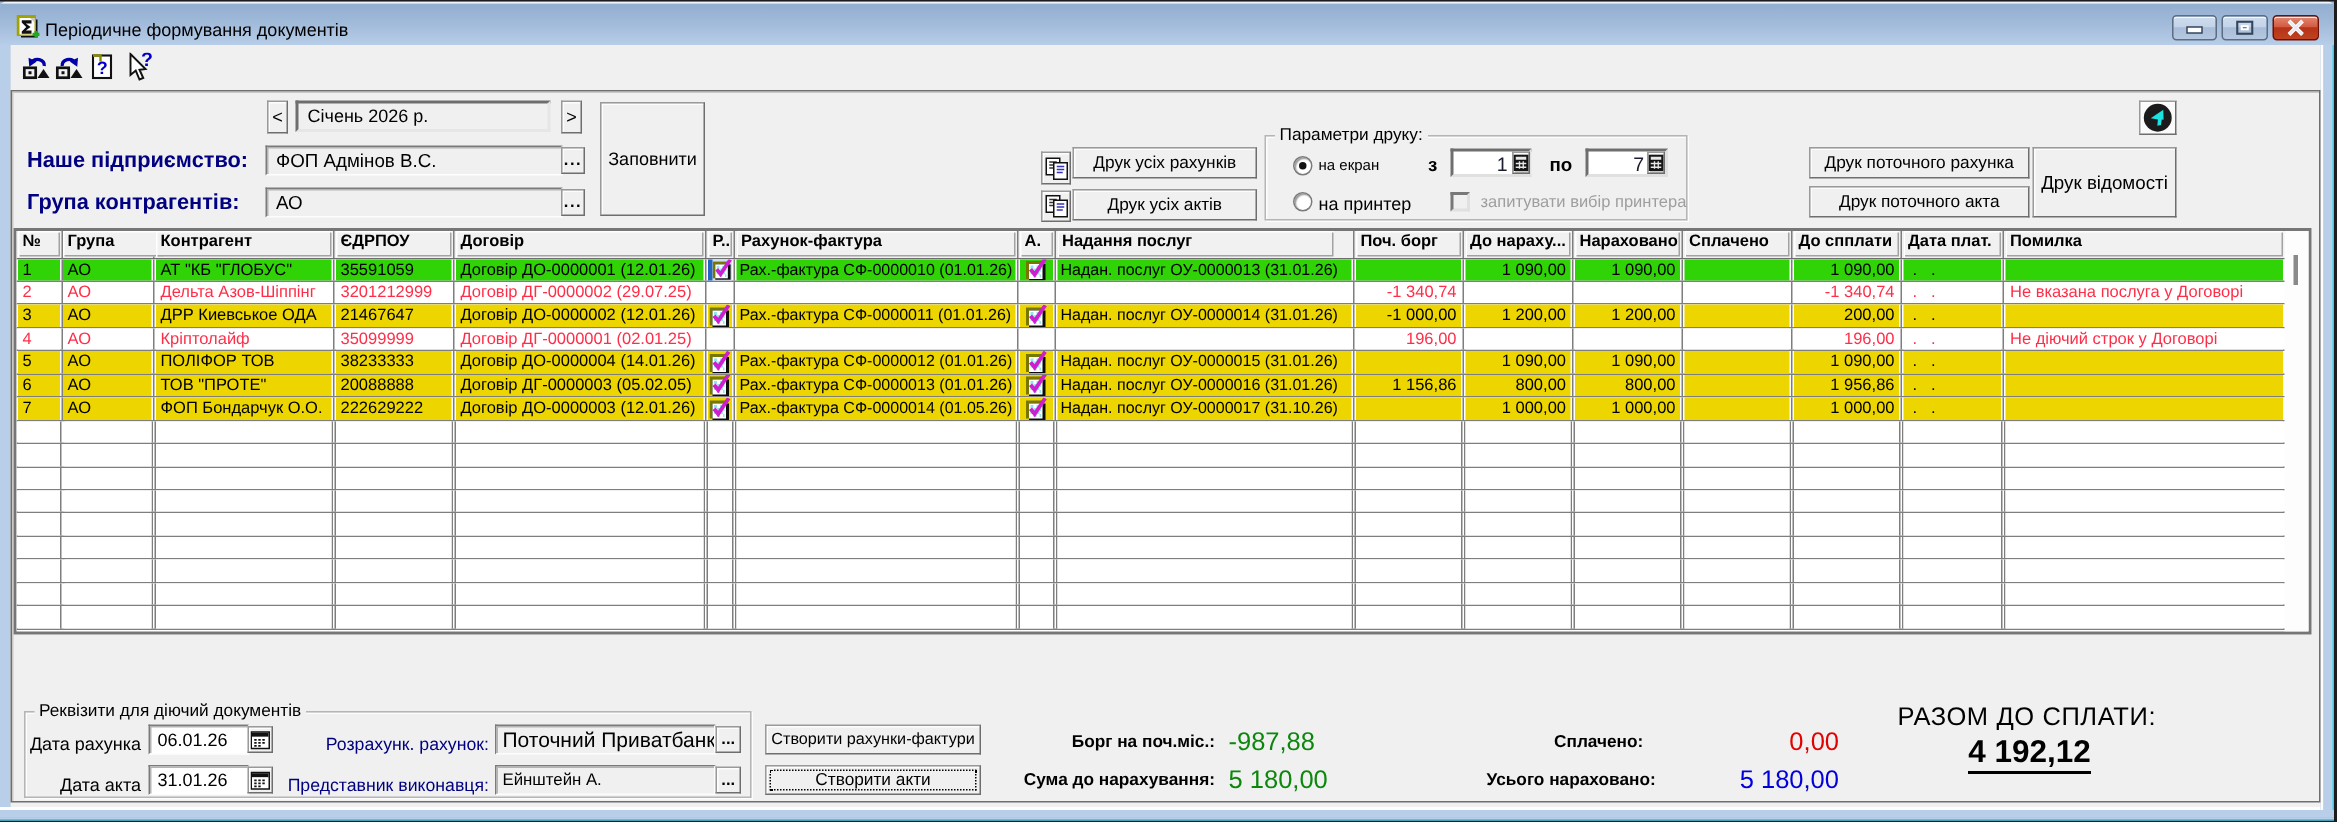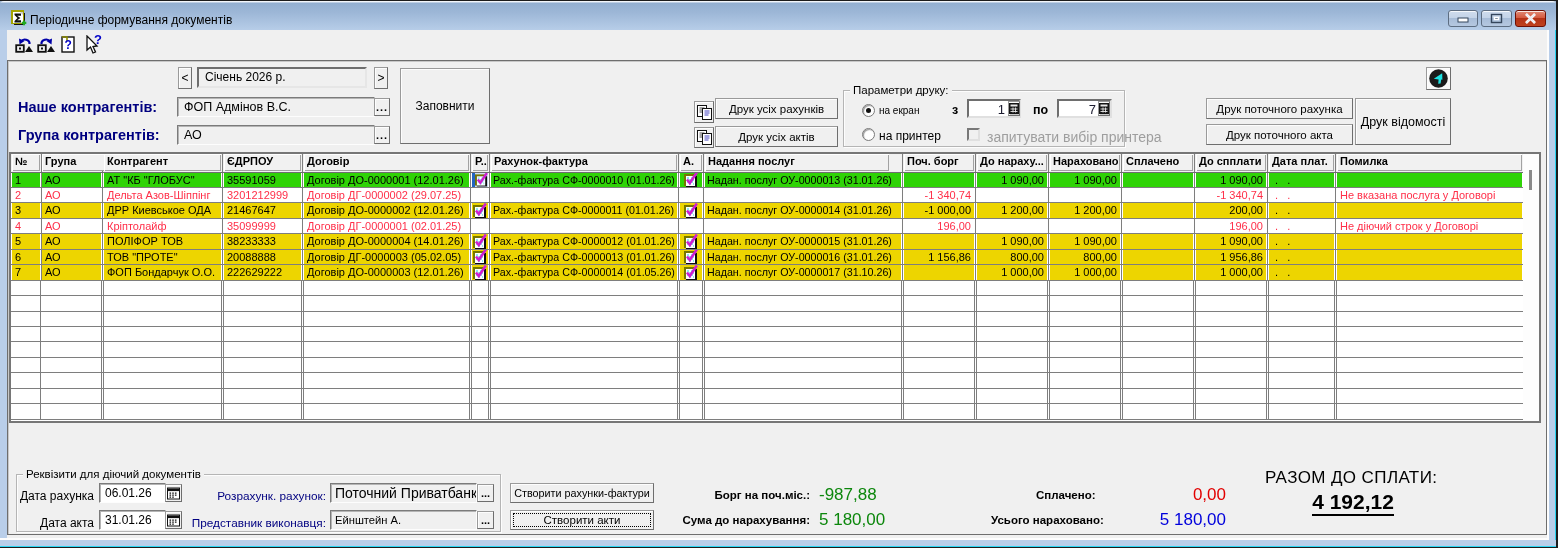--- a/index.html
+++ b/index.html
@@ -106,22 +106,22 @@
  <text x="3.5" y="13" font-size="12" font-weight="bold" fill="#0000c8" font-family="Liberation Sans">?</text>
 </svg>
 <svg class="abs" style="left:84px;top:35px" width="19" height="20" viewBox="0 0 19 20">
  <path d="M3 1 L3 15 L6.5 12 L9 18 L11.5 17 L9 11.5 L13 11 z" fill="#fff" stroke="#111" stroke-width="1.3"></path>
  <text x="10" y="9" font-size="13" font-weight="bold" fill="#0000c8" font-family="Liberation Sans">?</text>
 </svg>
 <div class="abs" style="left:7px;top:60px;width:1540px;height:475px;background:#f0f0f0;border:1px solid #6e6e6e;box-shadow:inset 1px 1px 0 #c8c8c8"></div>
 <div class="btn" style="left:178px;top:67px;width:14px;height:22px;font-size:12px">&lt;</div>
 <div class="abs" style="left:197px;top:67px;width:170px;height:21px;background:#f0f0f0;border:2px solid;border-color:#6e6e6e #e6e6e6 #e6e6e6 #6e6e6e;font-size:12px;line-height:17px;padding-left:6px">Січень 2026 р.</div>
 <div class="btn" style="left:374px;top:67px;width:14px;height:22px;font-size:12px">&gt;</div>
-<div class="btn" style="left:400px;top:68px;width:90px;height:76px;font-size:12px">Заповнити</div>
-<div class="lbl navy" style="left:18px;top:99px;font-size:14.5px">Наше контрагентів:</div>
+<div class="btn" style="left:400px;top:68px;width:70px;height:76px;font-size:12px">Заповнити</div>
+<div class="lbl navy" style="left:18px;top:99px;font-size:14.5px">Наше підприємство:</div>
 <div class="sunken" style="left:177px;top:97px;width:198px;height:20px;font-size:12.5px;line-height:18px;padding-left:6px">ФОП Адмінов В.С.</div>
 <div class="btn" style="left:374px;top:98px;width:16px;height:18px;font-size:11px;font-weight:bold;letter-spacing:1px;align-items:flex-end;padding-bottom:2px">...</div>
 <div class="lbl navy" style="left:18px;top:127px;font-size:14.5px">Група контрагентів:</div>
 <div class="sunken" style="left:177px;top:125px;width:198px;height:20px;font-size:12.5px;line-height:18px;padding-left:6px">АО</div>
 <div class="btn" style="left:374px;top:126px;width:16px;height:18px;font-size:11px;font-weight:bold;letter-spacing:1px;align-items:flex-end;padding-bottom:2px">...</div>
 <div class="btn" style="left:694px;top:101px;width:20px;height:22px">
     <svg width="17" height="17" viewBox="0 0 17 17">
       <rect x="1.5" y="1.5" width="9" height="11" fill="#fff" stroke="#111"></rect>
       <path d="M3.5 4h5M3.5 6h5M3.5 8h4" stroke="#333" stroke-width="0.9"></path>
       <rect x="6.5" y="4.5" width="9" height="11" fill="#fff" stroke="#111"></rect>
@@ -159,21 +159,21 @@
 <div class="abs" style="left:1057px;top:99px;width:55px;height:19px;background:#fff;border:2px solid;border-color:#6e6e6e #e0e0e0 #e0e0e0 #6e6e6e"></div>
 <div class="lbl" style="left:1057px;top:102px;width:39px;text-align:right;font-size:13px;color:#1c1c30">7</div>
 <div class="btn" style="left:1098px;top:101px;width:12px;height:15px;background:#c9c9c9">
     <svg width="10" height="11" viewBox="0 0 10 11">
       <rect x="0" y="0" width="10" height="11" fill="#151515"></rect>
       <rect x="1.5" y="1.5" width="7" height="2" fill="#e8e8e8"></rect>
       <path d="M1.5 6h7M1.5 8.5h7M4 4.5v5M6.5 4.5v5" stroke="#e8e8e8" stroke-width="0.9"></path>
     </svg>
   </div>
 <div class="abs" style="left:967px;top:128px;width:13px;height:13px;background:#f0f0f0;border:2px solid;border-color:#787878 #e0e0e0 #e0e0e0 #787878"></div>
-<div class="lbl" style="left:987px;top:129px;font-size:14px;color:#9e9e9e">запитувати вибір принтера</div>
+<div class="lbl" style="left:987px;top:129px;font-size:11px;color:#9e9e9e">запитувати вибір принтера</div>
 <div class="btn" style="left:1426px;top:67px;width:25px;height:23px;background:#fafafa">
     <svg width="21" height="21" viewBox="0 0 21 21">
       <circle cx="10.5" cy="10.5" r="9.3" fill="#1b1b1b"></circle>
       <path d="M14.2 5.2 L5.8 10.8 L10.6 11.6 L10.2 15.8 L12.6 15.4 L13.2 11.6 L14.4 11.8 z" fill="#1ce2e2"></path>
     </svg>
   </div>
 <div class="btn" style="left:1206px;top:98px;width:147px;height:21px">Друк поточного рахунка</div>
 <div class="btn" style="left:1206px;top:124px;width:147px;height:21px">Друк поточного акта</div>
 <div class="btn" style="left:1355px;top:98px;width:96px;height:47px;font-size:12.5px">Друк відомості</div>
 <div id="grid">

